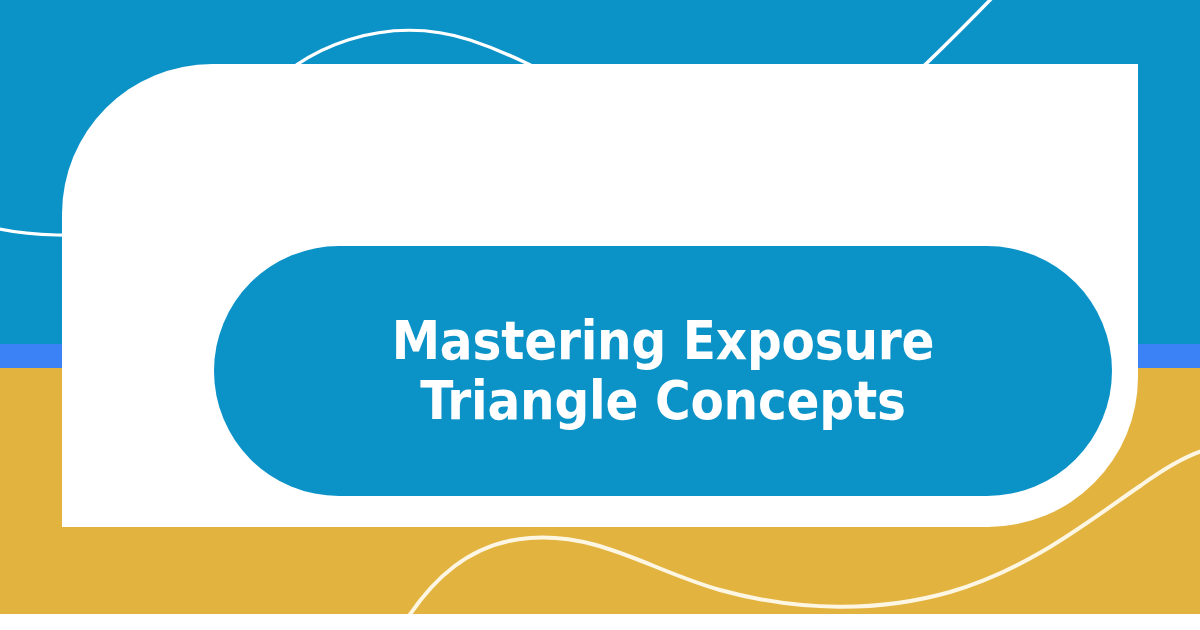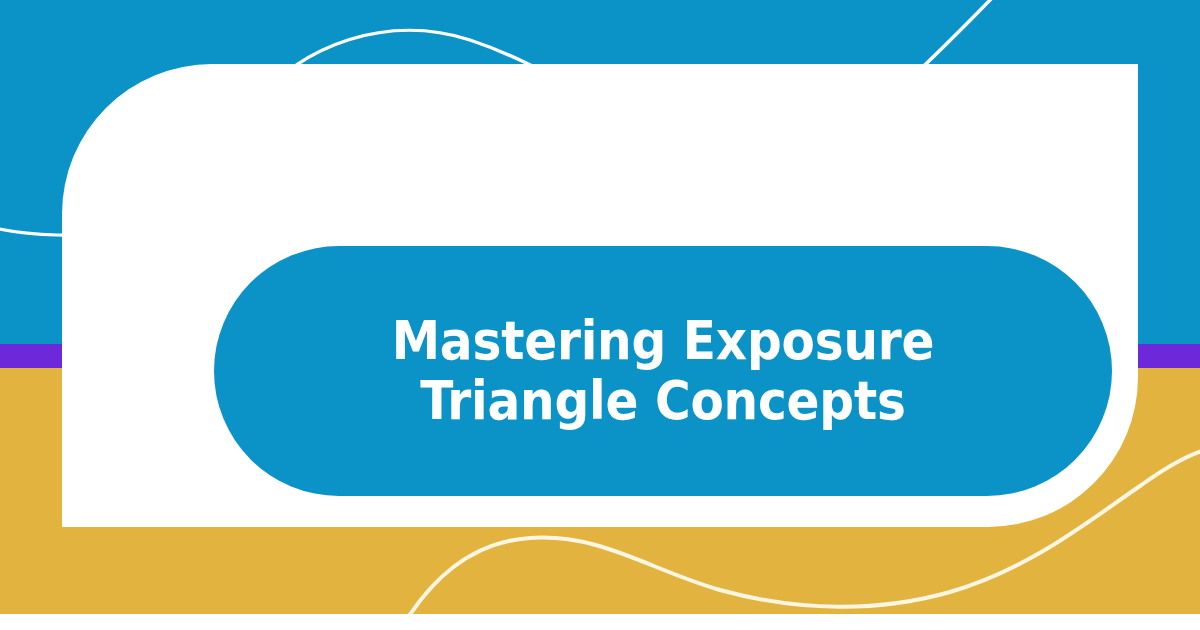--- a/index.html
+++ b/index.html
@@ -5,21 +5,21 @@
   html, body {
     margin: 0;
     padding: 0;
     background: #ffffff;
   }
   #poster {
     position: relative;
     width: 1200px;
     height: 614px;
     overflow: hidden;
-    background: #6d28d9;
+    background: #3b82f6;
     font-family: "DejaVu Sans", "Liberation Sans", sans-serif;
   }
 
   
   .bg-band {
     position: absolute;
     left: 0;
     width: 1200px;
   }
   .bg-blue {

